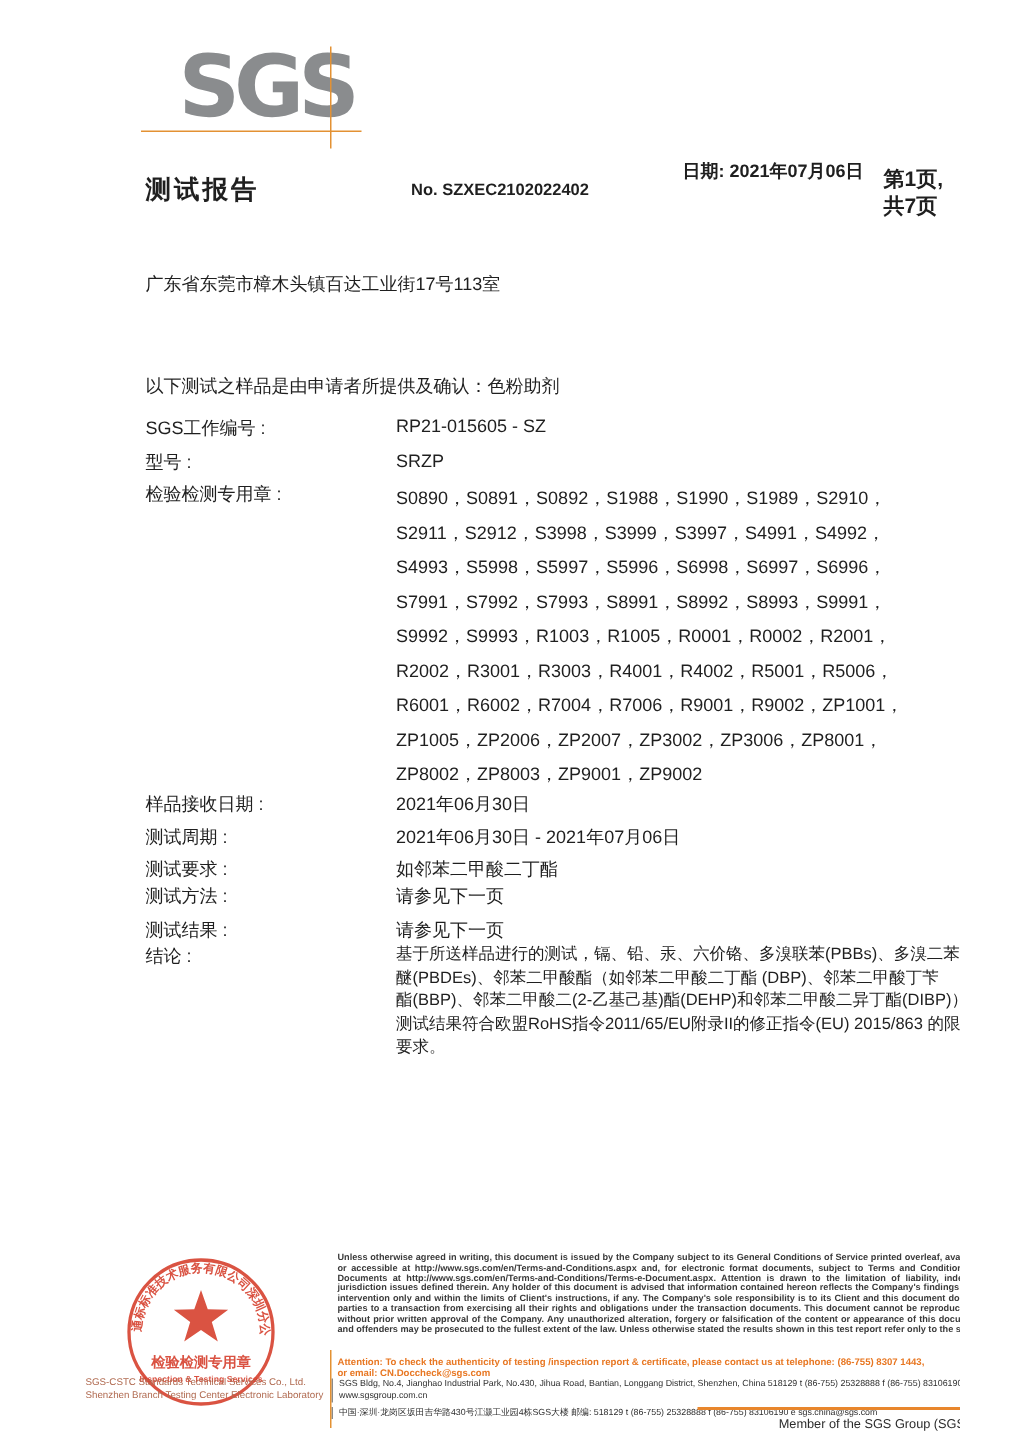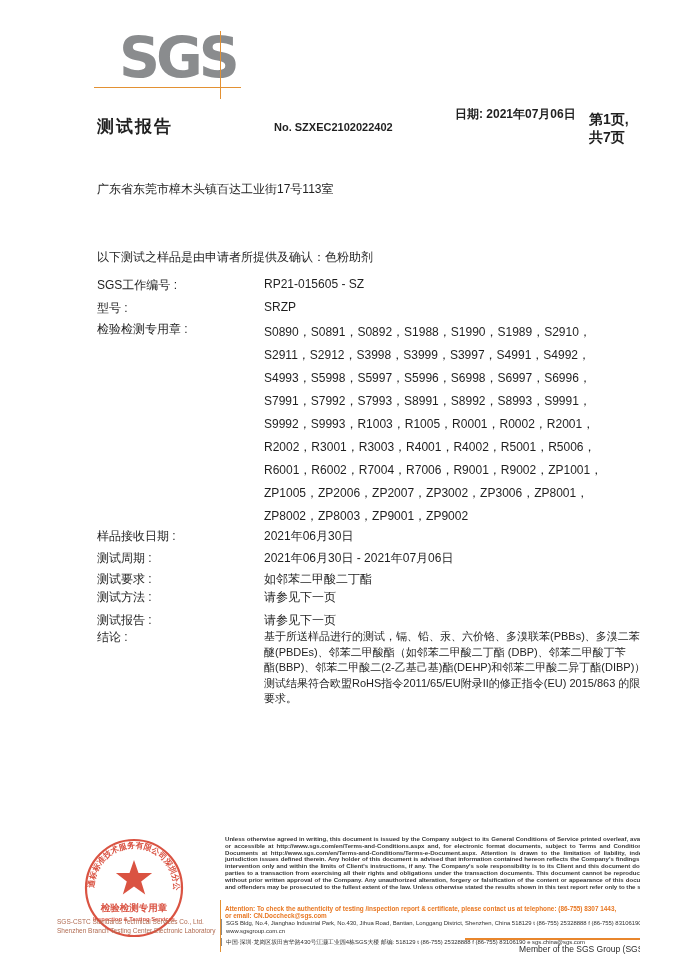--- a/index.html
+++ b/index.html
@@ -112,21 +112,21 @@
     <span class="lbl">测试要求 :</span>
     <span class="val">如邻苯二甲酸二丁酯</span>
   </div>
 
   <div class="row r-method">
     <span class="lbl">测试方法 :</span>
     <span class="val">请参见下一页</span>
   </div>
 
   <div class="row r-result">
-    <span class="lbl">测试报告 :</span>
+    <span class="lbl">测试结果 :</span>
     <span class="val">请参见下一页</span>
   </div>
 
   <div class="row r-conclusion">
     <span class="lbl">结论 :</span>
     <span class="val pre">基于所送样品进行的测试，镉、铅、汞、六价铬、多溴联苯(PBBs)、多溴二苯
 醚(PBDEs)、邻苯二甲酸酯（如邻苯二甲酸二丁酯 (DBP)、邻苯二甲酸丁苄
 酯(BBP)、邻苯二甲酸二(2-乙基己基)酯(DEHP)和邻苯二甲酸二异丁酯(DIBP)）的
 测试结果符合欧盟RoHS指令2011/65/EU附录II的修正指令(EU) 2015/863 的限值
 要求。</span>

